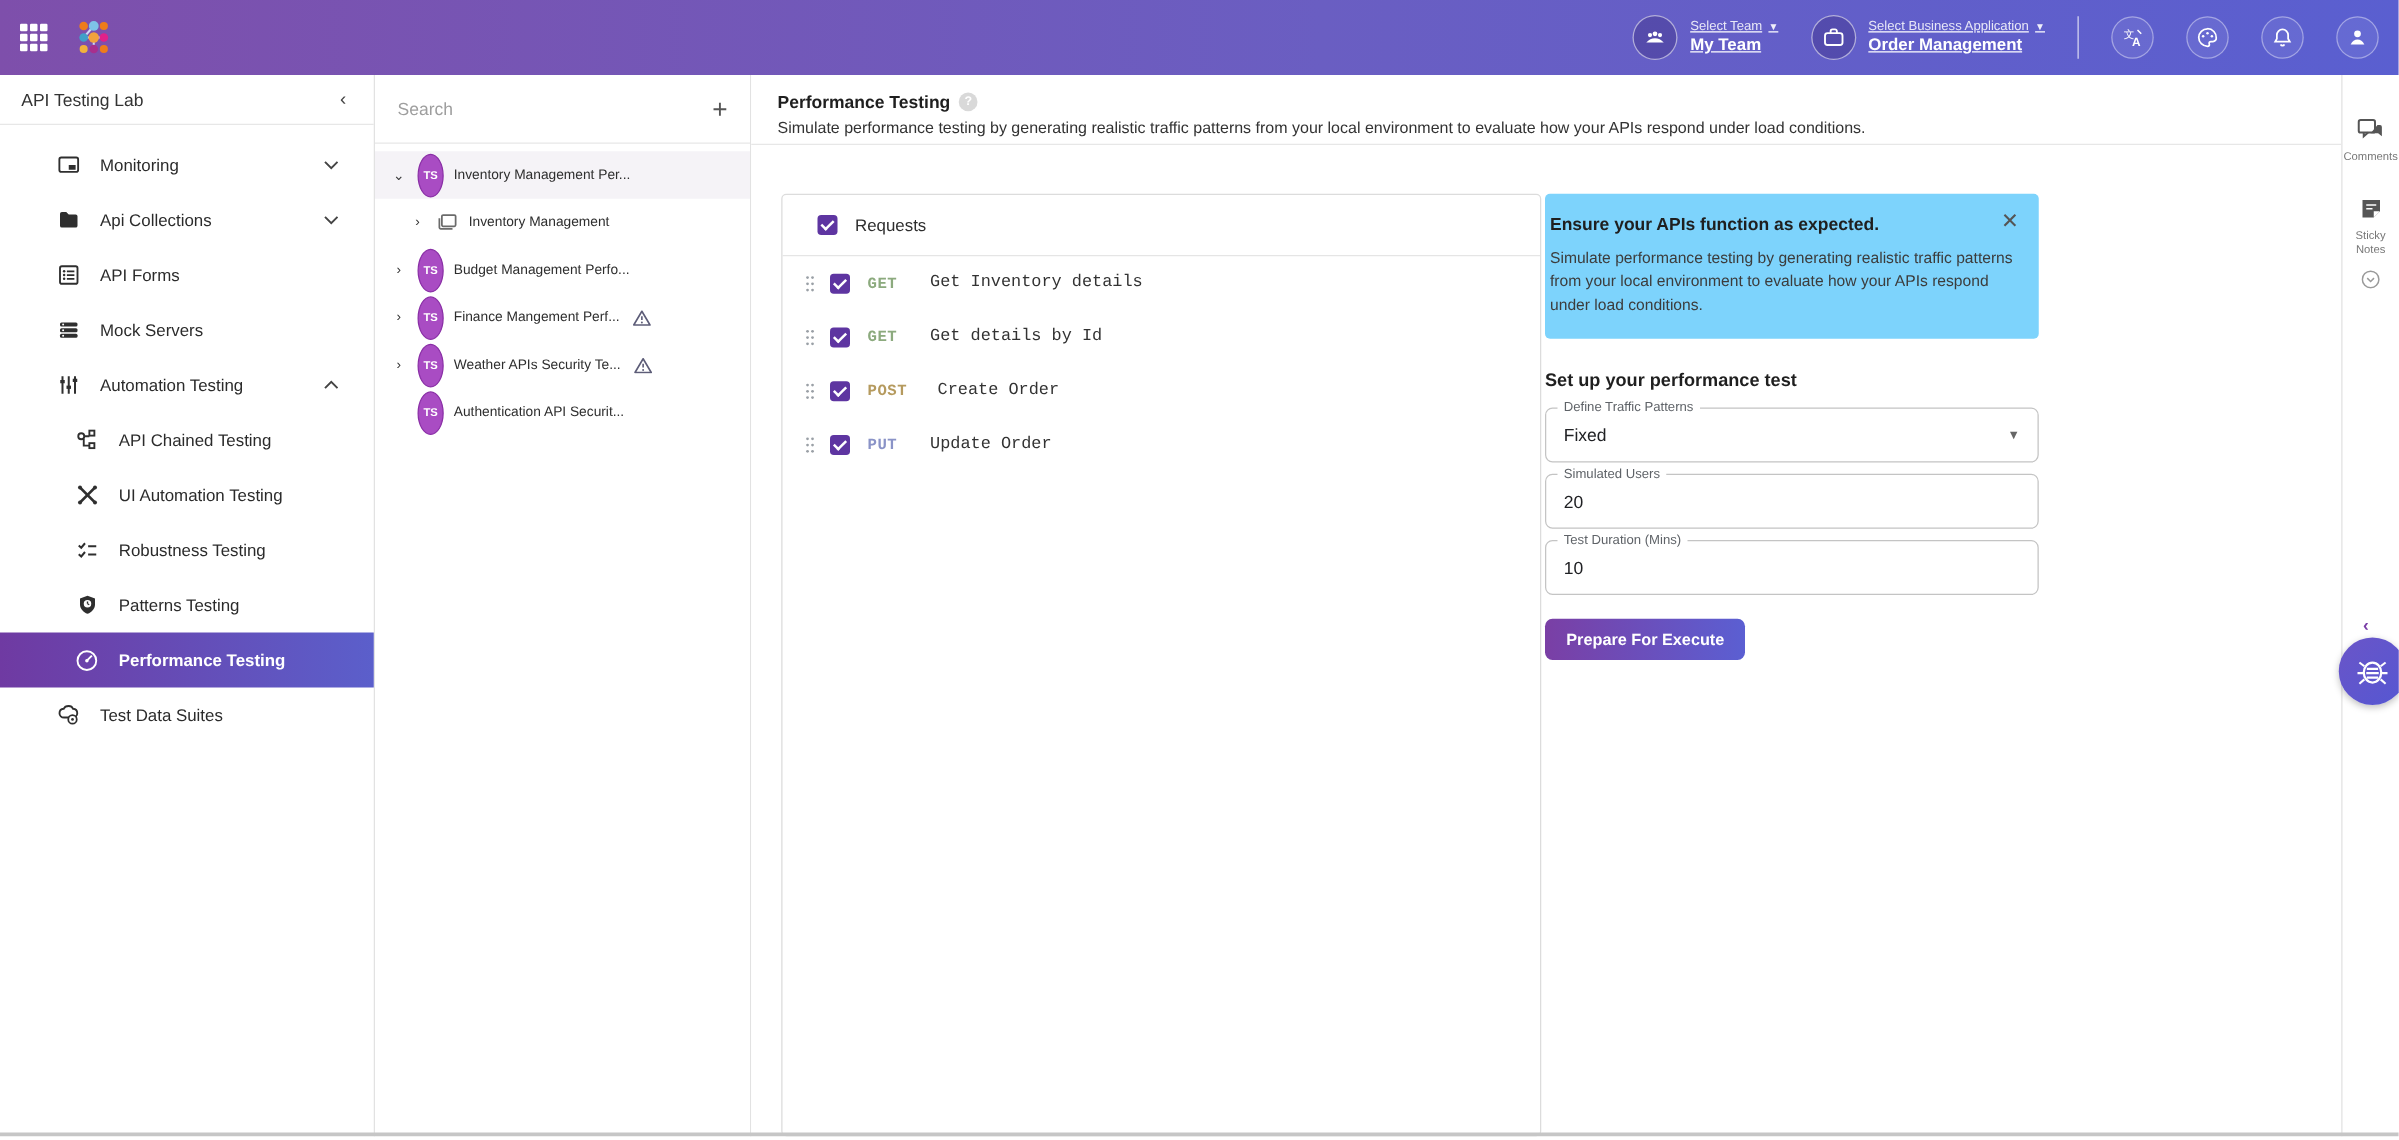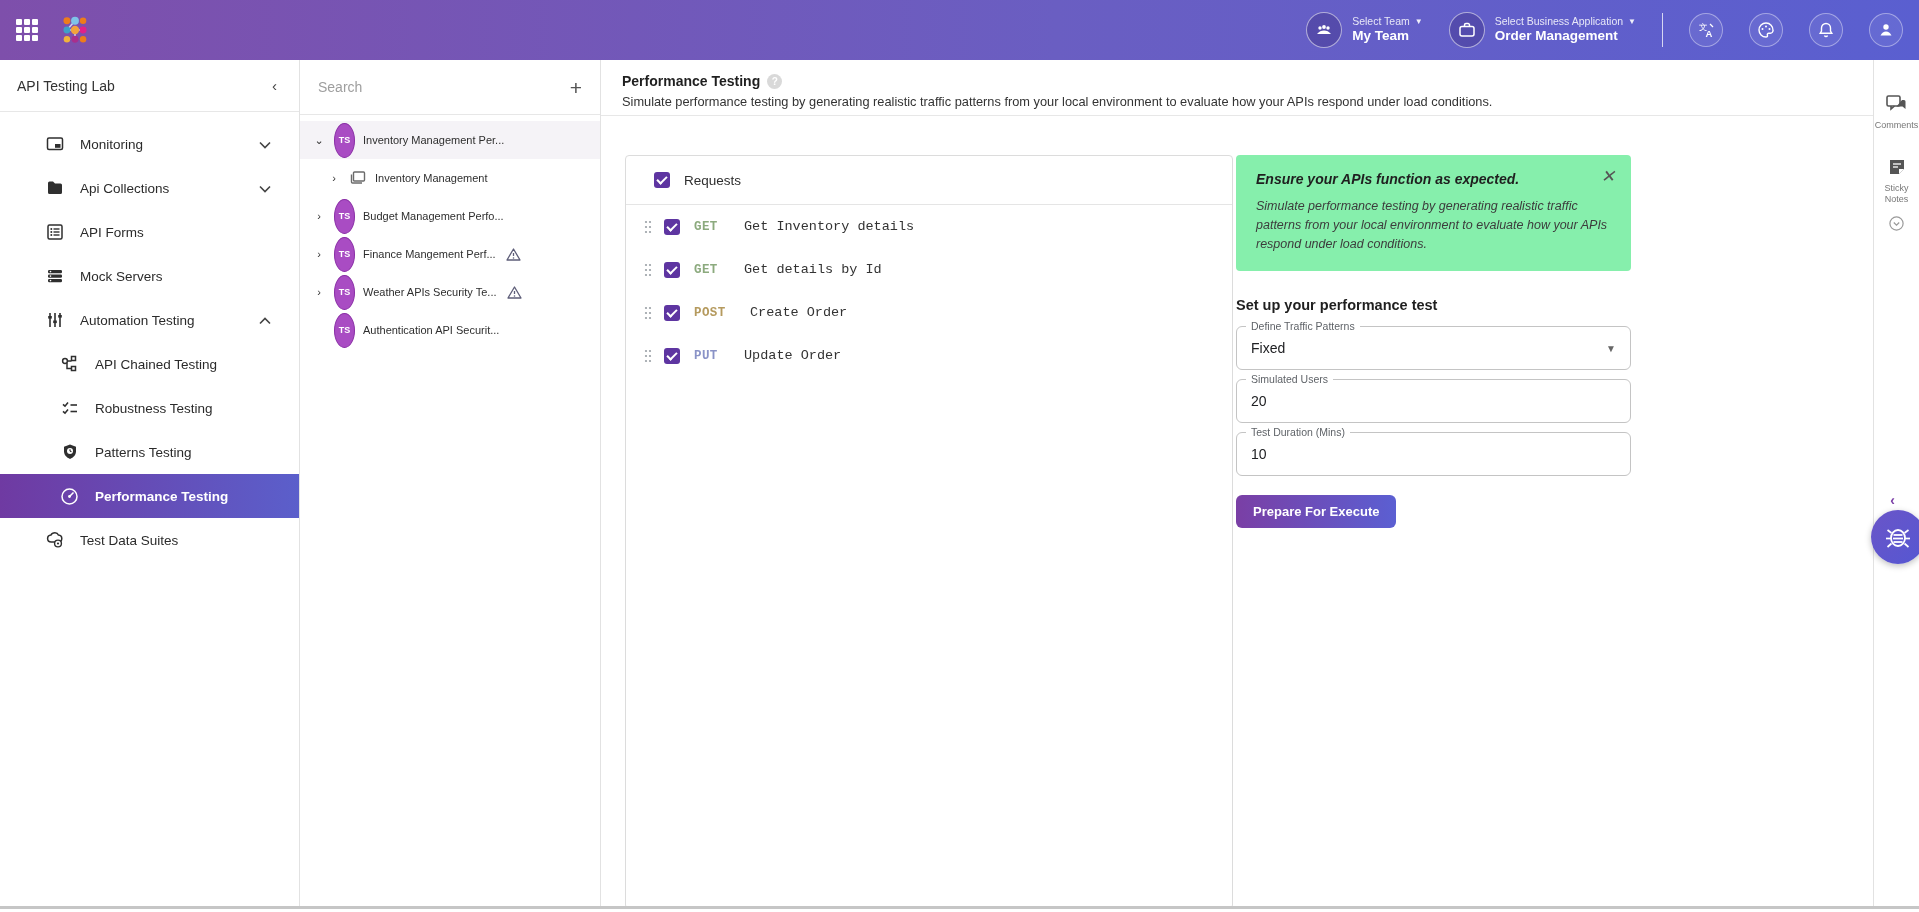--- a/index.html
+++ b/index.html
@@ -5,39 +5,39 @@
   * { margin:0; padding:0; box-sizing:border-box; }
   html,body { width:1919px; height:912px; font-family:"Liberation Sans", sans-serif; background:#fff; overflow:hidden; }
   .screen { position:relative; width:1919px; height:912px; }
 
   
   .topbar { height:60px; background:linear-gradient(90deg,#7e4fab 0%, #6a5ec2 55%, #5a5fd0 100%);
             display:flex; align-items:center; padding:0 16px; color:#fff; }
   .appgrid { width:22px; height:22px; display:grid; grid-template-columns:repeat(3,6px); grid-template-rows:repeat(3,6px); gap:2px; cursor:pointer; }
   .appgrid span { background:#fff; border-radius:1px; }
   .brand { margin-left:22px; display:flex; align-items:center; }
-  .tb-right { margin-left:auto; display:flex; align-items:center; gap:26px; }
+  .tb-right { margin-left:auto; display:flex; align-items:center; gap:26px;text-decoration:underline; }
   .selector { display:flex; align-items:center; gap:10px; cursor:pointer; }
   .sel-avatar { width:36px; height:36px; border-radius:50%; background:rgba(40,20,90,.25); border:1px solid rgba(255,255,255,.55);
                 display:flex; align-items:center; justify-content:center; }
   .sel-texts { display:flex; flex-direction:column; line-height:1.25; }
   .sel-label { font-size:10.5px; color:rgba(255,255,255,.85); display:flex; align-items:center; gap:5px; }
   .sel-caret { font-size:8px; color:rgba(255,255,255,.9); }
   .sel-value { font-size:13.5px; font-weight:bold; color:#fff; }
   .tb-divider { width:1px; height:34px; background:rgba(255,255,255,.75); }
   .tb-iconbtn { width:34px; height:34px; border-radius:50%; background:rgba(255,255,255,.07); border:1px solid rgba(255,255,255,.4);
                 display:flex; align-items:center; justify-content:center; cursor:pointer; }
 
   
   .app { display:flex; height:849px; position:relative; }
   .bottom-edge { position:absolute; left:0; bottom:0; width:100%; height:3px; background:#c6c6c6; }
 
   
   .sidebar { width:300px; border-right:1px solid #e2e2e2; background:#fff; flex-shrink:0; }
-  .sb-header { height:52px; display:flex; align-items:center; justify-content:space-between; padding:0 22px 0 17px;
+  .sb-header { height:40px; display:flex; align-items:center; justify-content:space-between; padding:0 22px 0 17px;
                border-bottom:1px solid #e7e7e7;gap:20px; }
   .sb-title { font-size:14px; color:#333; }
   .collapse { font-size:15px; color:#444; cursor:pointer; }
   .sb-menu { padding-top:10px; }
   .sb-item { height:44px; display:flex; align-items:center; gap:16px; padding-left:45px; cursor:pointer; color:#2b2b2b; }
   .sb-item.sub { padding-left:60px; }
   .sb-item .sb-label { font-size:13.5px; flex:1; }
   .sb-item .chev { margin-right:28px; color:#444; }
   .sb-item.selected { background:linear-gradient(90deg,#6f3aa2 0%, #5b5fcb 100%); color:#fff; }
   .sb-item.selected .sb-label { font-weight:bold; }
@@ -80,21 +80,21 @@
   .req-row:first-of-type { margin-top:8px; }
   .grip { margin-right:12px; display:flex; cursor:grab; }
   .req-row .cb { margin-right:14px; }
   .method { font-size:12.5px; font-weight:bold; letter-spacing:.4px; width:42px; flex-shrink:0; }
   .m-get { color:#8caa7e; }
   .m-post { color:#b59a5e; width:48px; }
   .m-put { color:#8a93c7; }
   .req-name { font-size:13.5px; color:#333; margin-left:8px; }
 
   .setup-col { width:395px; flex-shrink:0; }
-  .banner { background:#86efac; border-radius:4px; padding:16px 18px 18px 20px; position:relative;font-style:italic; }
+  .banner { background:#7dd3fc; border-radius:4px; padding:16px 18px 18px 4px; position:relative; }
   .banner-title { font-size:14px; font-weight:bold; color:#1f1f1f; }
   .banner-close { position:absolute; top:13px; right:16px; font-size:17px; color:#555; cursor:pointer; line-height:1; }
   .banner-body { margin-top:10px; font-size:12.5px; line-height:1.5; color:#3c3c3c; }
   .setup-heading { margin-top:26px; font-size:14.5px; font-weight:bold; color:#1f1f1f; }
   .field { position:relative; border:1px solid #c4c4c4; border-radius:6px; height:44px; margin-top:13px;
            display:flex; align-items:center; padding:0 14px; background:#fff; }
   .field + .field { margin-top:9px; }
   .field-label { position:absolute; top:-7px; left:9px; background:#fff; padding:0 5px; font-size:10.5px; color:#5f6368; }
   .field-value, .field-input { font-size:14px; color:#202124; border:none; outline:none; flex:1; background:transparent;
                                font-family:"Liberation Sans",sans-serif; }
@@ -306,20 +306,33 @@
             <svg width="18" height="18" viewBox="0 0 18 18">
                 <circle cx="4" cy="6" r="2.4" fill="none" stroke="#2f2f2f" stroke-width="1.5"></circle>
                 <rect x="10.5" y="1.5" width="4" height="4" fill="none" stroke="#2f2f2f" stroke-width="1.5"></rect>
                 <rect x="10.5" y="11.5" width="4" height="4" fill="none" stroke="#2f2f2f" stroke-width="1.5"></rect>
                 <path d="M6.4 6 h4.1 M6 8 v5.5 h4.5" fill="none" stroke="#2f2f2f" stroke-width="1.5"></path>
               </svg>
           </span>
           <span class="sb-label">API Chained Testing</span>
         </div>
 
+        <div class="sb-item sub">
+          <span class="sb-icon">
+            <svg width="18" height="18" viewBox="0 0 18 18">
+                <line x1="3" y1="3" x2="15" y2="15" stroke="#2f2f2f" stroke-width="2"></line>
+                <line x1="15" y1="3" x2="3" y2="15" stroke="#2f2f2f" stroke-width="2"></line>
+                <circle cx="3" cy="3" r="1.6" fill="#2f2f2f"></circle>
+                <circle cx="15" cy="3" r="1.6" fill="#2f2f2f"></circle>
+                <circle cx="3" cy="15" r="1.6" fill="#2f2f2f"></circle>
+                <circle cx="15" cy="15" r="1.6" fill="#2f2f2f"></circle>
+              </svg>
+          </span>
+          <span class="sb-label">UI Automation Testing</span>
+        </div>
 
         <div class="sb-item sub">
           <span class="sb-icon">
             <svg width="18" height="18" viewBox="0 0 18 18">
                 <polyline points="2,5.4 4,7.2 7,3.6" fill="none" stroke="#2f2f2f" stroke-width="1.6"></polyline>
                 <line x1="9.5" y1="6" x2="16" y2="6" stroke="#2f2f2f" stroke-width="1.6"></line>
                 <polyline points="2,12.4 4,14.2 7,10.6" fill="none" stroke="#2f2f2f" stroke-width="1.6"></polyline>
                 <line x1="9.5" y1="12.5" x2="16" y2="12.5" stroke="#2f2f2f" stroke-width="1.6"></line>
               </svg>
           </span>

